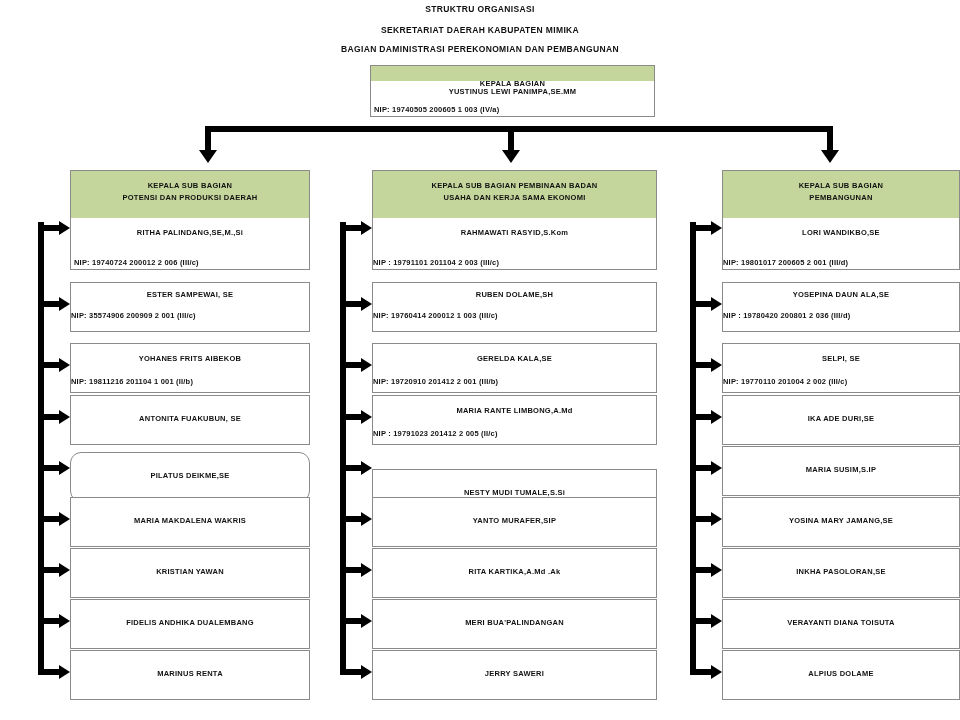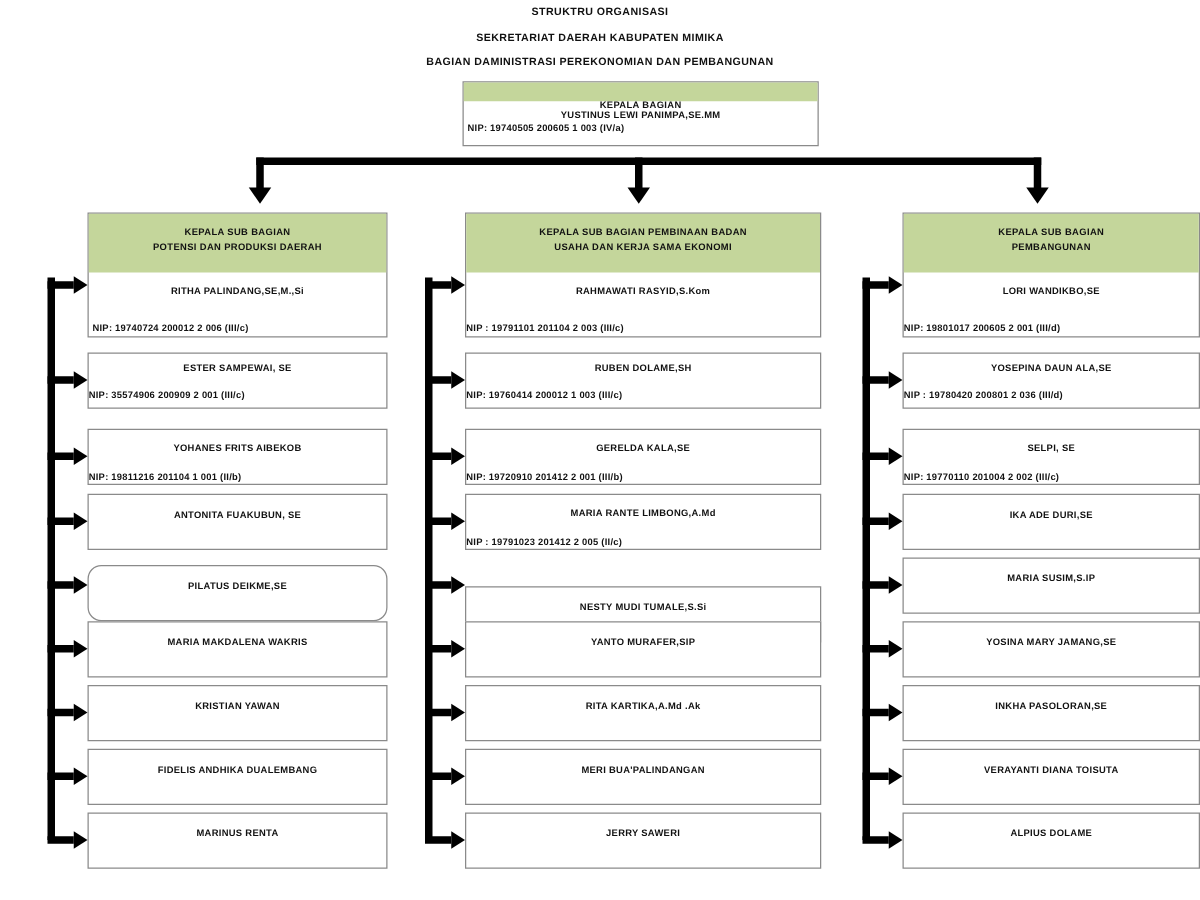--- a/index.html
+++ b/index.html
@@ -85,40 +85,40 @@
 
   
   #top-node {
     left: 370px;
     top: 65px;
     width: 285px;
     height: 52px;
   }
   #top-node .band { height: 15px; }
   #top-node .body { padding-top: 5px; }
-  #top-node .nip-wrap { }
+  #top-node .nip-wrap { margin-top: 7px; }
 
   
   .head-node {
     top: 170px;
     height: 100px;
   }
   .head-node .band { height: 47px; padding-top: 9px; }
   .head-node .body { padding-top: 9px; }
   .head-node .nip-wrap { margin-top: 19px; }
 
   
   .list-node {
-    height: 45px;
+    height: 50px;
   }
   .list-node.two-line .n1 { margin-top: 9px; }
   .list-node.two-line .n2 { margin-top: 12px; }
   .list-node.two-line-gap .n1 { margin-top: 6px; }
   .list-node.two-line-gap .n2 { margin-top: 10px; }
-  .list-node.one-line .n1 { margin-top: 10px; }
+  .list-node.one-line .n1 { margin-top: 17px; }
 
   
   .col-1 { left: 70px;  width: 240px; }
   .col-2 { left: 372px; width: 285px; }
   .col-3 { left: 722px; width: 238px; }
 
   
   .conn {
     position: absolute;
     background: #000000;

